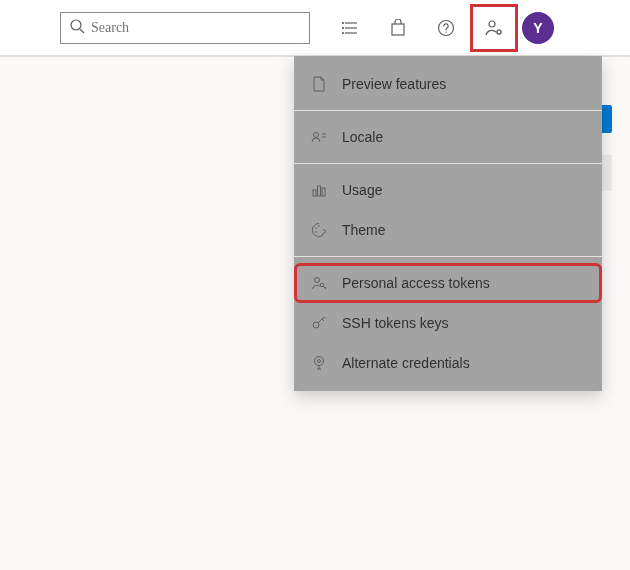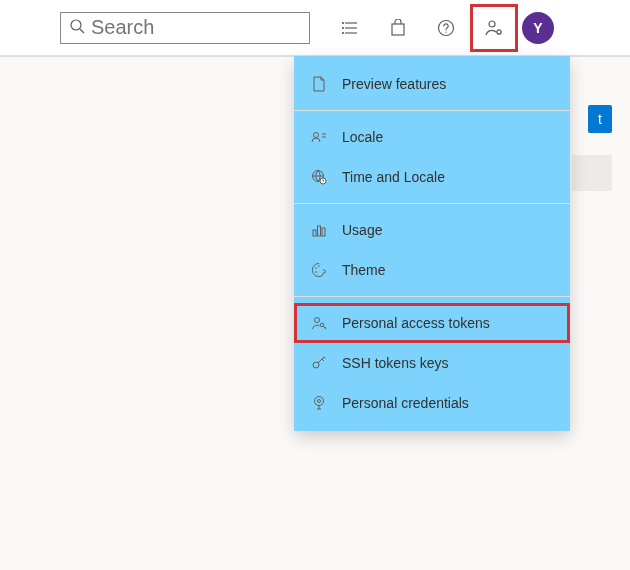--- a/index.html
+++ b/index.html
@@ -31,25 +31,26 @@
     border: 1px solid #8a8886;
     display: flex;
     align-items: center;
     padding: 0 8px;
     background: #fff;
   }
   .search-box svg { flex: none; }
   .search-box input {
     border: none;
     outline: none;
-    font-size: 20px;
+    font-size: 14px;
     color: #605e5c;
     margin-left: 6px;
     width: 100%;
     background: transparent;
+    font-family: Liberation Serif, serif;
   }
   .hdr-icons {
     display: flex;
     align-items: center;
     gap: 0;
     margin-left: 8px;
   }
   .hdr-btn {
     width: 48px;
     height: 48px;
@@ -98,22 +99,22 @@
     right: 18px;
     top: 98px;
     width: 40px;
     height: 36px;
     background: #edebe9;
   }
   .dropdown {
     position: absolute;
     top: 56px;
     left: 294px;
-    width: 276px;
-    background: #7dd3fc;
+    width: 308px;
+    background: #a3a3a3;
     box-shadow: 0 6px 16px rgba(0,0,0,0.18);
     padding: 8px 0;
     z-index: 5;
   }
   .dd-item {
     display: flex;
     align-items: center;
     height: 40px;
     padding: 0 16px;
     cursor: pointer;
@@ -130,20 +131,21 @@
     flex: none;
   }
   .dd-sep {
     height: 1px;
     background: #e1dfdd;
     margin: 6px 0;
   }
   .dd-item.highlight {
     outline: 3px solid #d13438;
     outline-offset: -3px;
+    border-radius: 6px;
   }
 </style>
 </head>
 <body>
 
 <div class="header">
   <div class="search-box">
     <span class="ico">
       <svg width="16" height="16" viewBox="0 0 16 16" fill="none" stroke="#605e5c" stroke-width="1.2">
         <circle cx="7" cy="7" r="5"></circle>
@@ -212,31 +214,20 @@
     <span class="ico">
       <svg width="16" height="16" viewBox="0 0 16 16" stroke="#605e5c" stroke-width="1" fill="none">
         <circle cx="5" cy="6" r="2.5"></circle>
           <path d="M1 13 a4 4 0 0 1 8 0"></path>
         <line x1="11" y1="5" x2="15" y2="5"></line>
           <line x1="11" y1="8" x2="15" y2="8"></line>
       </svg>
     </span>
     <span>Locale</span>
   </div>
-  <div class="dd-item">
-    <span class="ico">
-      <svg width="16" height="16" viewBox="0 0 16 16" stroke="#605e5c" stroke-width="1" fill="none">
-        <circle cx="7" cy="7" r="5.5"></circle>
-          <path d="M1.5 7 h11 M7 1.5 a8 8 0 0 1 0 11 M7 1.5 a8 8 0 0 0 0 11"></path>
-        <circle cx="12" cy="12" r="3" fill="#fff"></circle>
-          <path d="M12 10.5 v1.5 h1"></path>
-      </svg>
-    </span>
-    <span>Time and Locale</span>
-  </div>
   <div class="dd-sep"></div>
   <div class="dd-item">
     <span class="ico">
       <svg width="16" height="16" viewBox="0 0 16 16" stroke="#605e5c" stroke-width="1" fill="none">
         <rect x="2" y="8" width="3" height="6"></rect>
           <rect x="6.5" y="4" width="3" height="10"></rect>
           <rect x="11" y="6" width="3" height="8"></rect>
       </svg>
     </span>
     <span>Usage</span>
@@ -274,15 +265,15 @@
     <span>SSH tokens keys</span>
   </div>
   <div class="dd-item">
     <span class="ico">
       <svg width="16" height="16" viewBox="0 0 16 16" stroke="#605e5c" stroke-width="1" fill="none">
         <circle cx="8" cy="6" r="4.5"></circle>
           <circle cx="8" cy="6" r="1.5"></circle>
         <path d="M6 14 h4 M8 10.5 v3.5"></path>
       </svg>
     </span>
-    <span>Personal credentials</span>
+    <span>Alternate credentials</span>
   </div>
 </div>
 
 </body></html>

